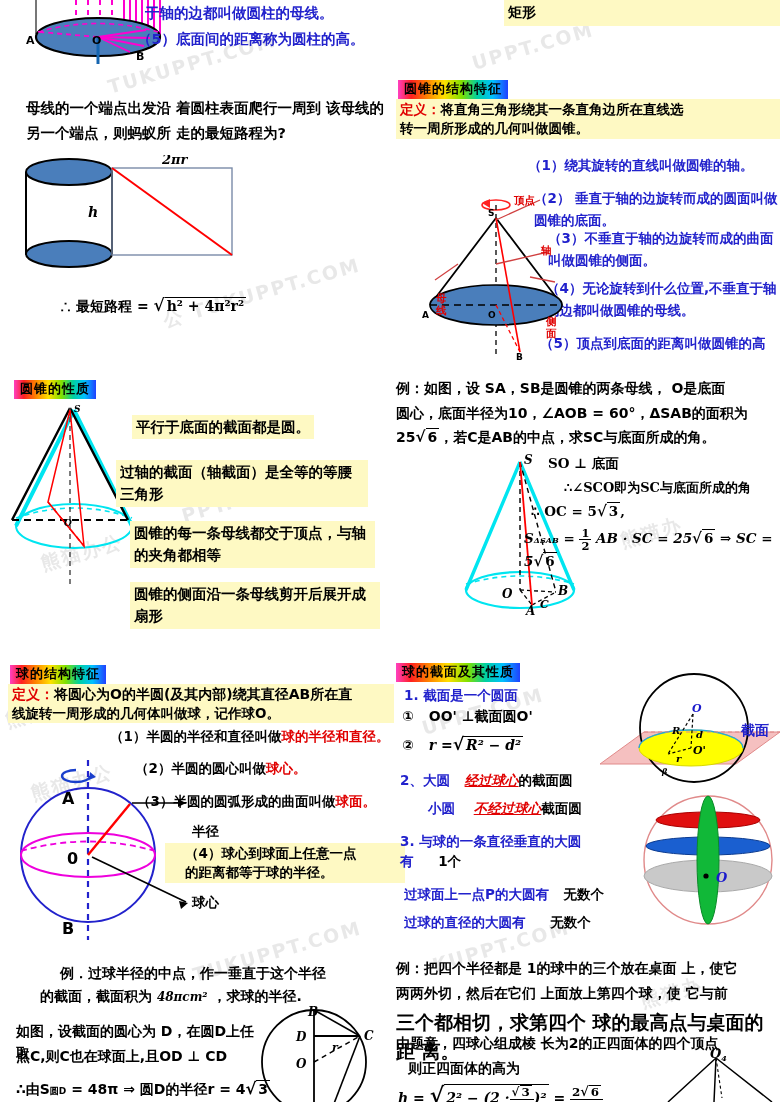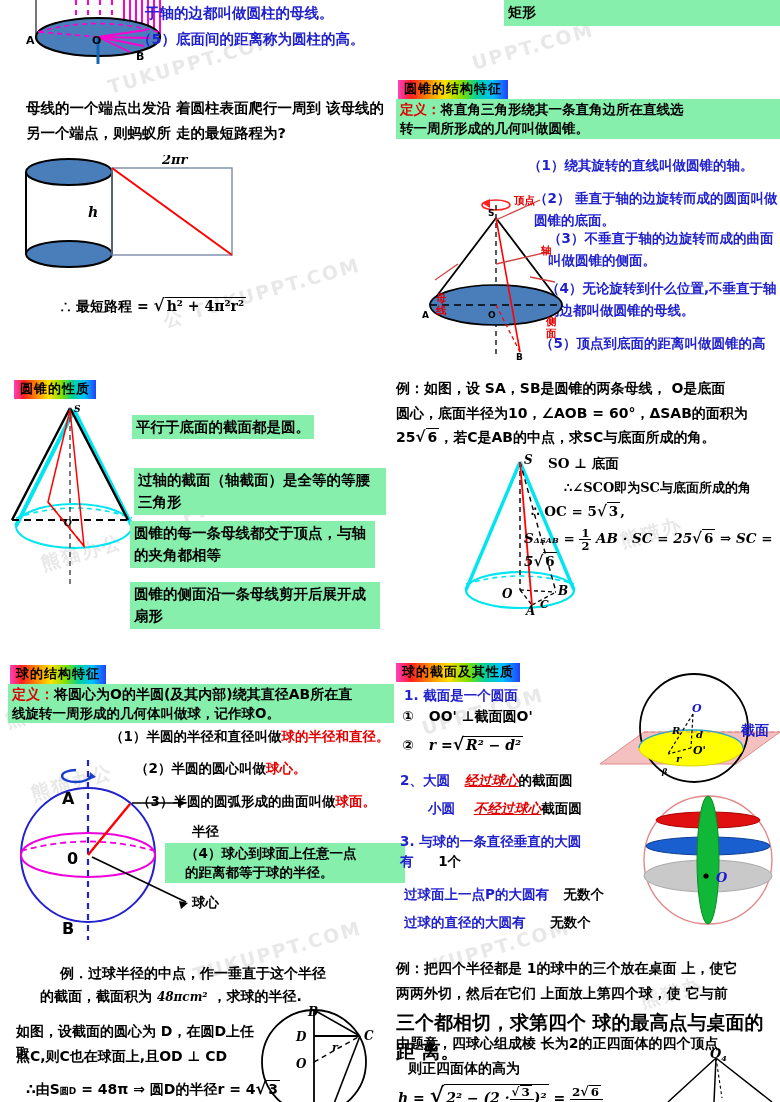--- a/index.html
+++ b/index.html
@@ -31,21 +31,21 @@
         #00d0a0 72%,
         #00c0ff 86%,
         #2040ff 100%);
     letter-spacing:1px;
     white-space:nowrap;
     line-height:1.25;
   }
 
   
   .hl{
-    background:#86efac;
+    background:#fef9c3;
     display:block;
     padding:1px 4px;
     line-height:1.4;
   }
 
   .red{color:#e00000;}
   .blue{color:#2222cc;}
   .black{color:#000;}
   .body-text{font-size:14.5px;line-height:1.55;font-weight:bold;}
   .num-list{font-size:13.5px;line-height:1.6;font-weight:bold;color:#2222cc;}
@@ -177,21 +177,21 @@
 
     <path d="M 62 12 L 40 104 L 76 148 Z" fill="none" stroke="#ff0000" stroke-width="1.5"></path>
     <line x1="40" y1="104" x2="76" y2="148" stroke="#ff0000" stroke-width="1.5" stroke-dasharray="5,4"></line>
     <text x="66" y="14" font-size="9" font-weight="bold" font-family="DejaVu Serif, serif" font-style="italic">S</text>
     <text x="56" y="128" font-size="9" font-weight="bold" font-family="DejaVu Serif, serif" font-style="italic">O</text>
   </svg>
 
   <div class="abs" style="left:132px;top:415px;width:192px;">
     <span class="hl body-text black" style="display:inline-block;">平行于底面的截面都是圆。</span>
   </div>
-  <div class="abs" style="left:134px;top:460px;width:252px;margin-top:8px;">
+  <div class="abs" style="left:116px;top:460px;width:252px;">
     <span class="hl body-text black" style="display:inline-block;">过轴的截面（轴截面）是全等的等腰三角形</span>
   </div>
   <div class="abs" style="left:130px;top:521px;width:245px;">
     <span class="hl body-text black" style="display:inline-block;">圆锥的每一条母线都交于顶点，与轴的夹角都相等</span>
   </div>
   <div class="abs" style="left:130px;top:582px;width:250px;">
     <span class="hl body-text black" style="display:inline-block;">圆锥的侧面沿一条母线剪开后展开成扇形</span>
   </div>
 
   <div class="abs" style="left:10px;top:663px;">
@@ -250,21 +250,21 @@
   </div>
 
   <div class="abs body-text black" style="left:60px;top:963px;width:330px;font-size:14px;">例．过球半径的中点，作一垂直于这个半径</div>
   <div class="abs" style="left:40px;top:988px;width:350px;font-size:14px;font-weight:bold;">
     <span class="black">的截面，截面积为</span>
     <span class="math" style="font-size:12px;">48πcm²</span>
     <span class="black">，求球的半径.</span>
   </div>
   <div class="abs body-text black" style="left:16px;top:1021px;width:250px;font-size:14px;">如图，设截面的圆心为 D，在圆D上任取</div>
   <div class="abs body-text black" style="left:16px;top:1046px;width:250px;font-size:14px;">点C,则C也在球面上,且OD ⊥ CD</div>
-  <div class="abs" style="left:16px;top:1079px;font-size:14px;font-weight:bold;margin-left:10px;">
+  <div class="abs" style="left:16px;top:1079px;font-size:14px;font-weight:bold;">
     <span class="black">∴由S</span><span class="black" style="font-size:9px;">圆D</span><span class="black"> = 48π ⇒ 圆D的半径r = 4</span><span class="sqrt-wrap"><span class="rad-sign" style="font-size:16px;">√</span><span class="radical">3</span></span>
   </div>
 
   <svg class="abs" style="left:252px;top:1006px;" width="135" height="96">
     <circle cx="62" cy="56" r="52" fill="none" stroke="#000" stroke-width="1.8"></circle>
     <line x1="62" y1="4" x2="62" y2="108" stroke="#000" stroke-width="1.8"></line>
     <line x1="62" y1="30" x2="108" y2="30" stroke="#000" stroke-width="1.8"></line>
     <line x1="62" y1="4" x2="108" y2="30" stroke="#000" stroke-width="1.6"></line>
     <line x1="62" y1="56" x2="108" y2="30" stroke="#000" stroke-width="1.5" stroke-dasharray="5,4"></line>
     <line x1="108" y1="30" x2="78" y2="108" stroke="#000" stroke-width="1.6"></line>

